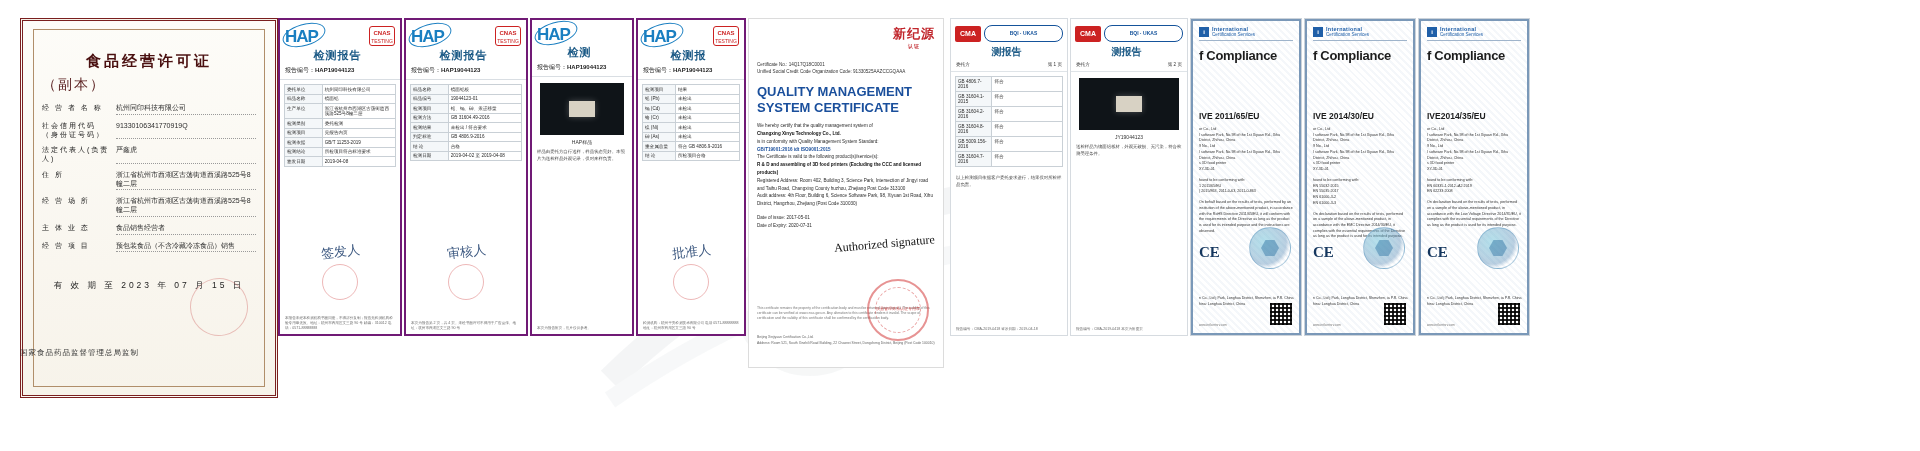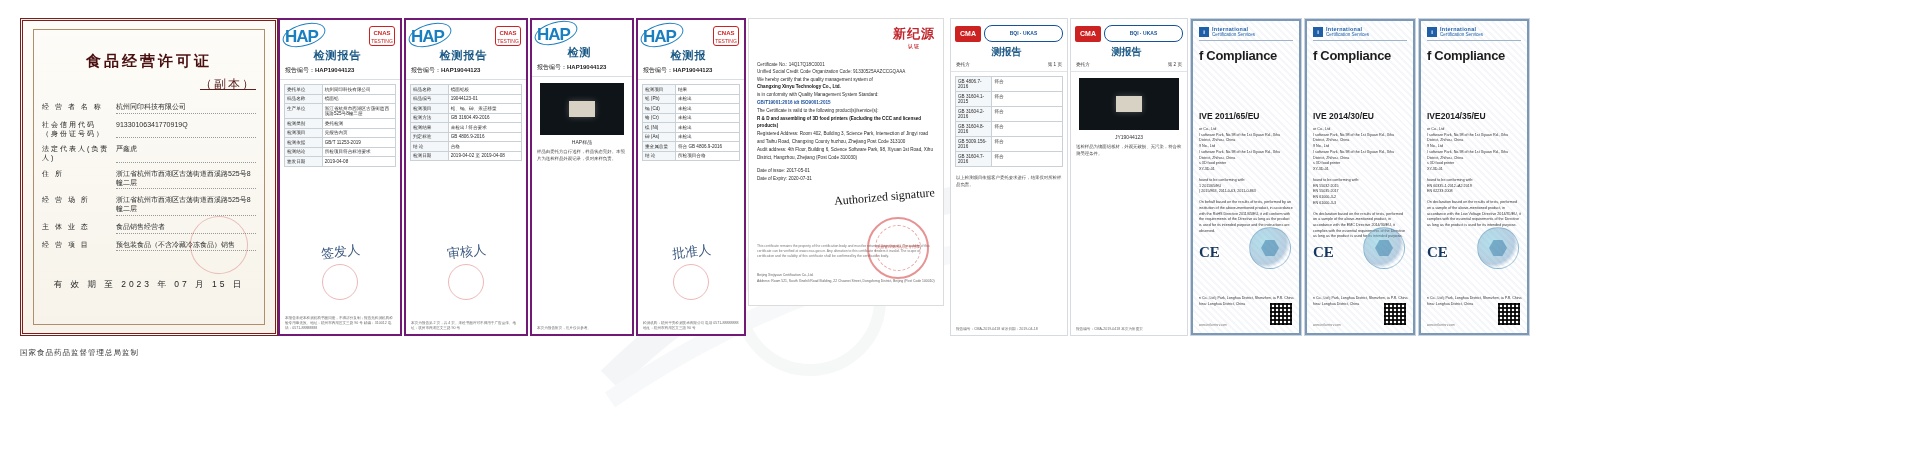--- a/index.html
+++ b/index.html
@@ -27,48 +27,47 @@
     top: 18px;
     background: #ffffff;
     box-sizing: border-box;
     overflow: hidden;
   }
 
   
   #doc-license {
     left: 20px;
     width: 258px;
-    height: 318px;
+    height: 380px;
     border: 3px double #7a1f1f;
     background: linear-gradient(180deg,#fdfcf8 0%,#f7f3ea 100%);
     padding: 8px 10px;
   }
   #doc-license .lic-frame {
     border: 1px solid #b08e6a;
     height: 100%;
     box-sizing: border-box;
     padding: 6px 8px;
     position: relative;
   }
   #doc-license .lic-title {
     text-align: center;
     font-size: 15px;
     font-weight: bold;
     color: #4a1010;
     letter-spacing: 3px;
     margin-top: 16px;
   }
   #doc-license .lic-sub {
-    text-align: right;
-    font-size: 12px;
+    text-align: left;
+    font-size: 14px;
     color: #5a2020;
     letter-spacing: 2px;
     margin-top: 5px;
     margin-bottom: 10px;
-    text-decoration: underline;
   }
   #doc-license .lic-row {
     display: flex;
     font-size: 7px;
     color: #2c2c2c;
     line-height: 1.25;
     margin-bottom: 7px;
   }
   #doc-license .lic-lab {
     width: 74px;
@@ -245,21 +244,21 @@
     right: 5px;
     font-size: 3.6px;
     color: #6a6a6a;
     line-height: 1.35;
   }
 
   
   #doc-qms {
     left: 748px;
     width: 196px;
-    height: 288px;
+    height: 350px;
     border: 1px solid #dcdcdc;
     background: #ffffff;
     padding: 6px 8px;
   }
   .qms-brandrow {
     display: flex;
     justify-content: flex-end;
     align-items: center;
     gap: 4px;
   }
@@ -774,20 +773,24 @@
     <div class="qms-meta">
       <div>
         <span>Certificate No.:</span>
         <span>14Q17Q18C0001</span>
       </div>
       <div>
         <span>Unified Social Credit Code Organization Code:</span>
         <span>91330525AAZCCGQAAA</span>
       </div>
     </div>
+    <div class="qms-title">
+      <div>QUALITY MANAGEMENT</div>
+      <div>SYSTEM CERTIFICATE</div>
+    </div>
     <div class="qms-body">
       <div>We hereby certify that the quality management system of</div>
       <div class="co">Changxing Xinyu Technology Co., Ltd.</div>
       <div>is in conformity with Quality Management System Standard:</div>
       <div class="hl">GB/T19001:2016 idt ISO9001:2015</div>
       <div>The Certificate is valid to the following product(s)/service(s):</div>
       <div class="co">R &amp; D and assembling of 3D food printers (Excluding the CCC and licensed products)</div>
       <div>
         <span>Registered Address:</span>
         <span>Room 402, Building 3, Science Park, Intersection of Jingyi road and Taihu Road, Changxing County huzhou, Zhejiang Post Code 313100</span>

